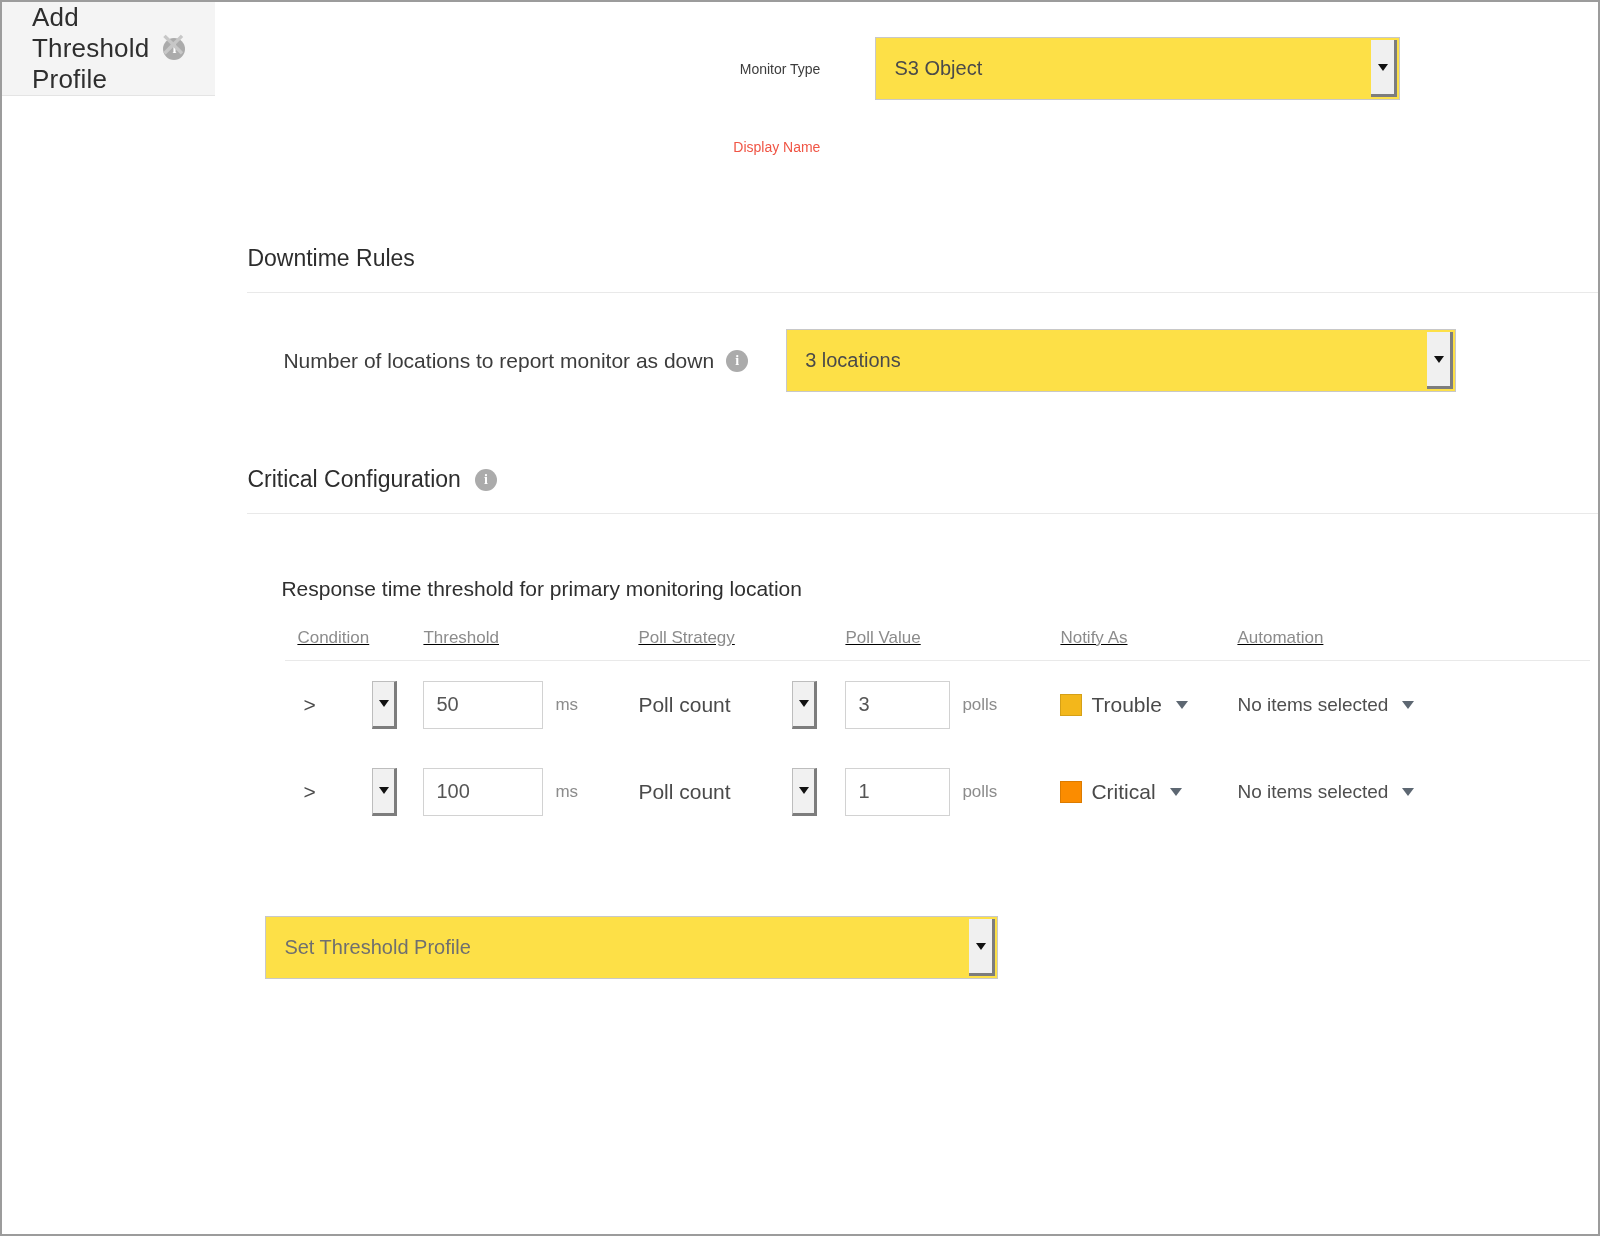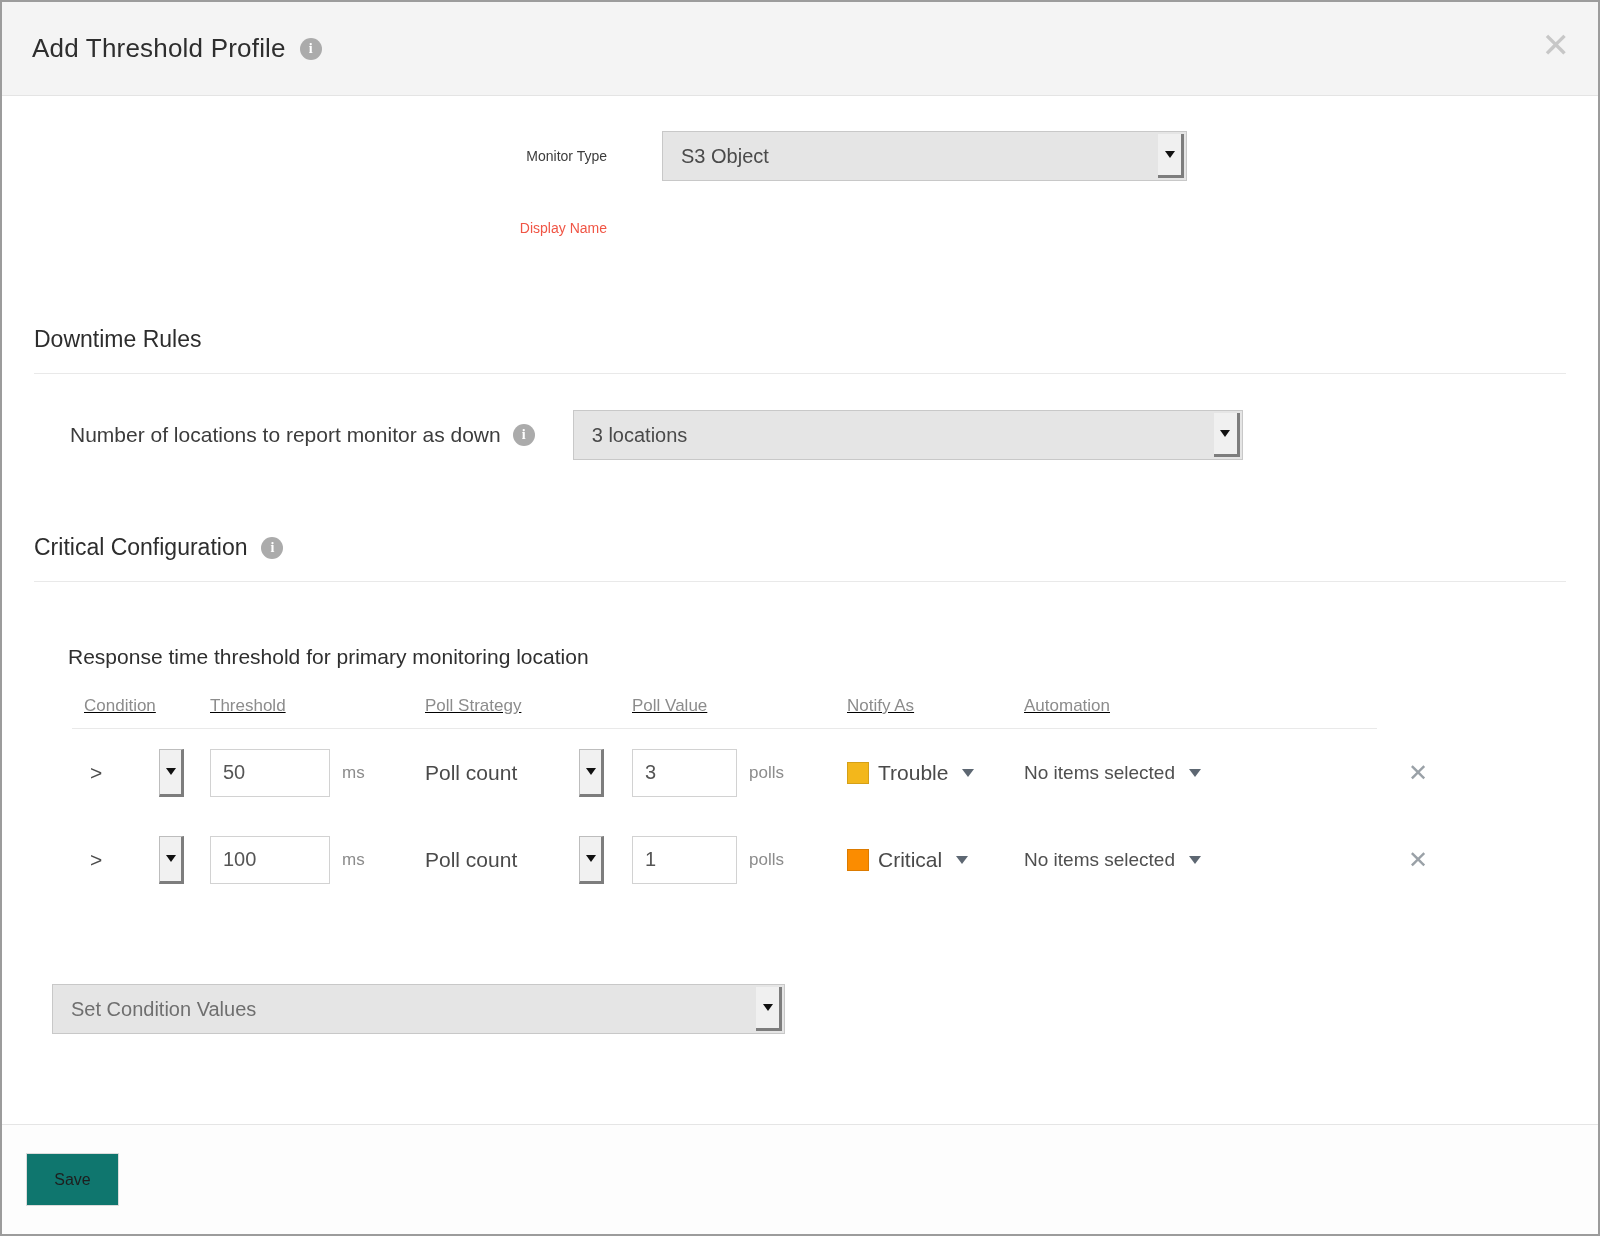--- a/index.html
+++ b/index.html
@@ -1,19 +1,19 @@
 <!DOCTYPE html>
 <html><head>
 <meta charset="utf-8">
 <style>
   * { box-sizing: border-box; }
   html,body { margin:0; padding:0; background:#e8e8e8; font-family:"Liberation Sans", sans-serif; }
   .dialog {
     width:1600px; height:1236px; margin:0 auto; background:#ffffff;
-    border:2px solid #9c9c9c; display:flex; flex-direction:column; overflow:hidden;
+    border:2px solid #9c9c9c; display:flex; flex-direction:row; overflow:hidden;
   }
   
   .dlg-header {
     height:94px; flex:0 0 94px; background:#f4f4f4; border-bottom:1px solid #e4e4e4;
     display:flex; align-items:center; padding:0 30px; position:relative;
   }
   .dlg-title { font-size:26px; color:#2e2e2e; letter-spacing:0.2px; }
   .info-icon {
     width:22px; height:22px; border-radius:50%; background:#ababab; color:#ffffff;
     font-size:14px; font-weight:bold; font-family:"Liberation Serif", serif;
@@ -24,21 +24,21 @@
     color:#c7c7c7; cursor:pointer; font-weight:400;
   }
   
   .dlg-body { flex:1 1 auto; background:#ffffff; position:relative; }
   .form-row { display:flex; align-items:center; }
   .row-monitor { margin-top:35px; }
   .row-display { margin-top:39px; }
   .flabel { width:605px; text-align:right; font-size:14px; color:#3c3c3c; flex:0 0 605px; }
   .field-slot { margin-left:55px; }
   
-  .sel { position:relative; background:#e5e5e5; border:1px solid #c8c8c8; height:50px;
+  .sel { position:relative; background:#fde047; border:1px solid #c8c8c8; height:63px;
          display:flex; align-items:center; padding:0 48px 0 18px; cursor:pointer; }
   .sel .sel-value { font-size:20px; color:#4a4a4a; white-space:nowrap; }
   .sel-btn {
     position:absolute; right:2px; top:2px; bottom:2px; width:26px; background:#f0f0f0;
     border-right:3px solid #7d7d7d; border-bottom:3px solid #7d7d7d;
     display:flex; align-items:center; justify-content:center;
   }
   .tri-dn { width:0; height:0; border-left:5px solid transparent; border-right:5px solid transparent; border-top:7px solid #111111; }
   .w525 { width:525px; }
   .w670 { width:670px; }
@@ -231,21 +231,21 @@
           <span class="tri-sm"></span>
         </div>
         <div class="cell">
           <span class="remove-x">✕</span>
         </div>
       </div>
     </div>
 
     <div class="set-thresh-row">
       <div class="sel w733">
-        <span class="sel-value" style="color:#6f6f6f;">Set Condition Values</span>
+        <span class="sel-value" style="color:#6f6f6f;">Set Threshold Profile</span>
         <span class="sel-btn">
             <span class="tri-dn"></span>
           </span>
       </div>
     </div>
 
   </div>
 
   <div class="dlg-footer">
     <button class="save-btn">Save</button>

